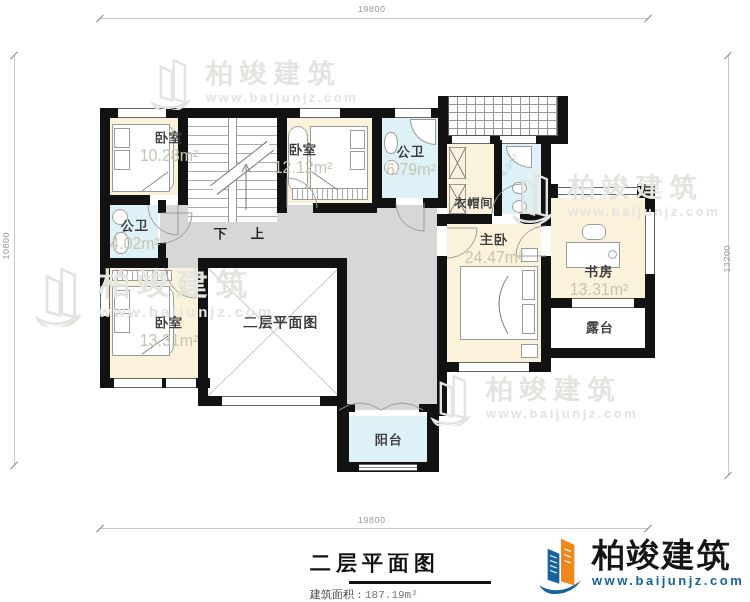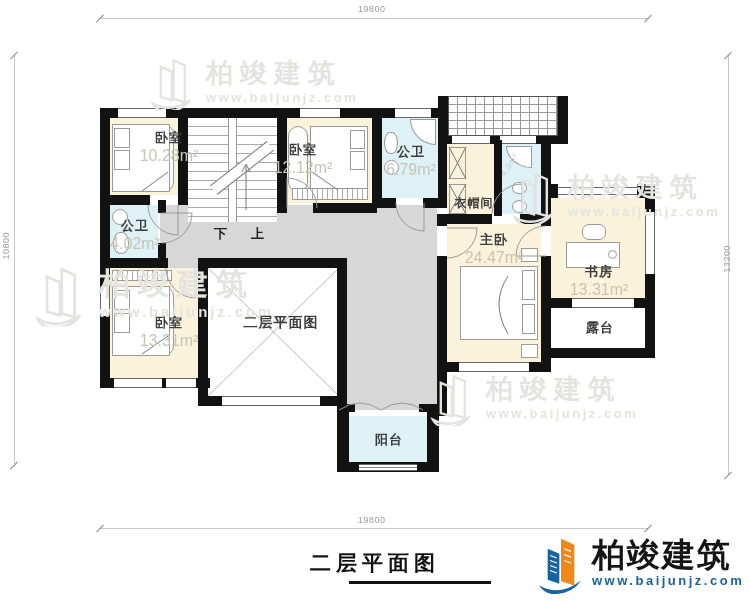--- a/index.html
+++ b/index.html
@@ -314,20 +314,23 @@
     </svg>
     <div>
       <div class="wmname">柏竣建筑</div>
       <div class="wmsite">www.baijunjz.com</div>
     </div>
   </div>
 
   <div class="footer-title">
     <div class="t">二层平面图</div>
     <div class="bar"></div>
+    <div class="a">
+      <span>建筑面积：</span><span class="val">187.19m²</span>
+    </div>
   </div>
 
   <div class="logo">
     <svg width="50" height="62" viewBox="0 0 60 74">
       <path d="M14,20 L28,26 L28,62 L14,57 Z" fill="#15649f"></path>
       <path d="M30,8 L46,15 L46,64 L30,59 Z" fill="#ef8816"></path>
       <g stroke="#fff" stroke-width="1.5">
         <path d="M17,28 L25,31 M17,34 L25,37 M17,40 L25,43 M17,46 L25,49"></path>
         <path d="M34,20 L42,23 M34,27 L42,30 M34,34 L42,37"></path>
       </g>

